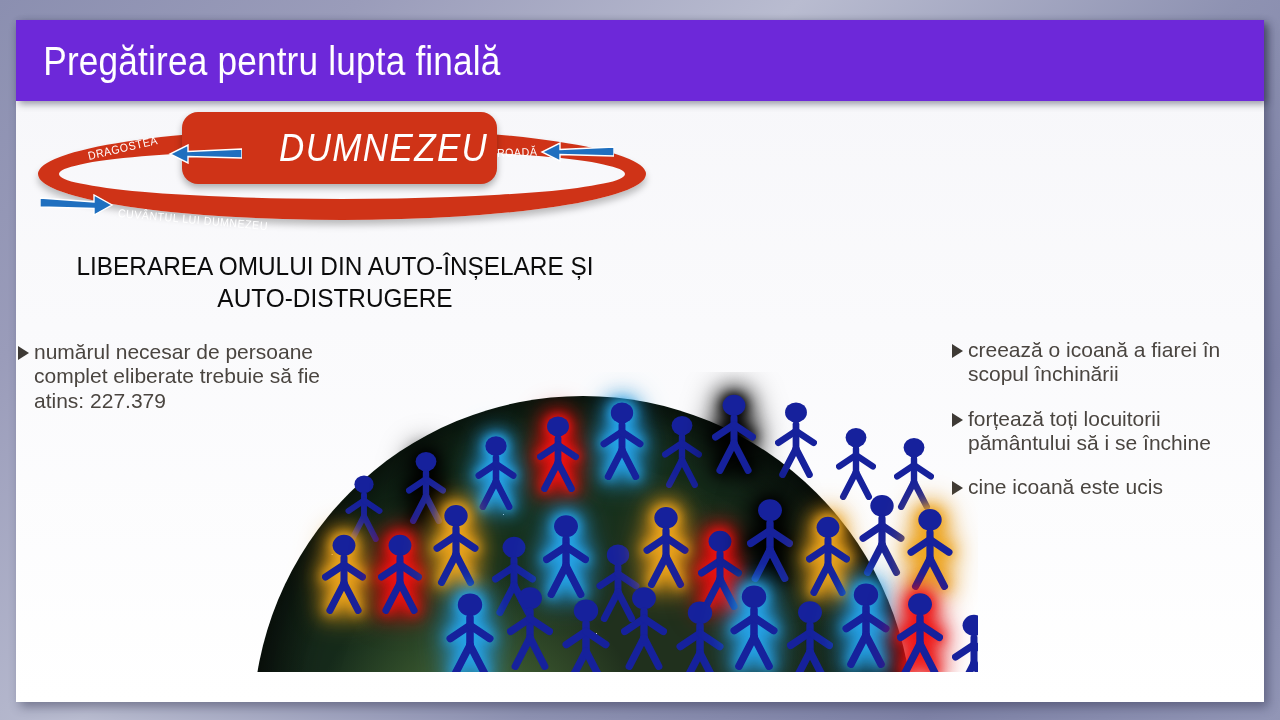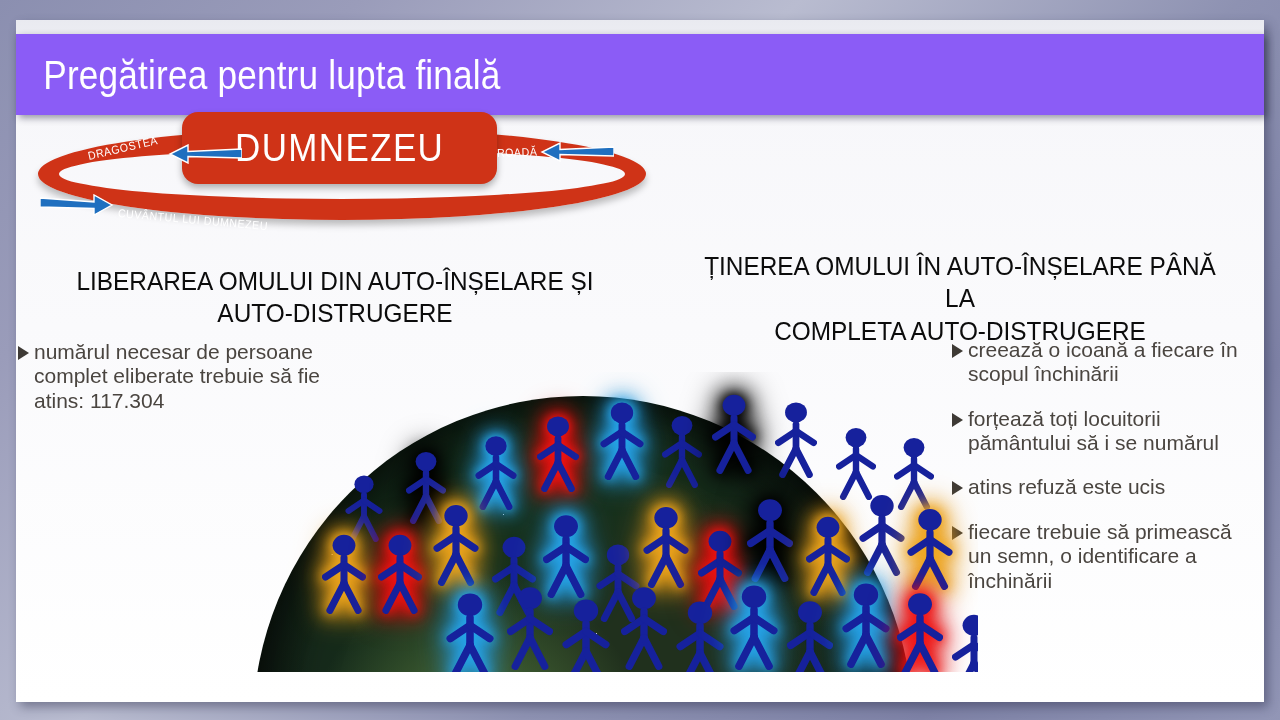--- a/index.html
+++ b/index.html
@@ -14,23 +14,23 @@
 
   .slide{
     position:absolute;left:16px;top:20px;width:1248px;height:682px;
     background:linear-gradient(180deg,#e9eaf0 0%,#f7f7fa 10%,#fafafc 45%,#ffffff 100%);
     box-shadow:4px 5px 10px rgba(40,42,70,.45);
   }
 
   
   .titlebar{
     position:absolute;left:16px;top:20px;width:1248px;height:81px;
-    background:#8b5cf6;
+    background:#6d28d9;
     box-shadow:3px 3px 7px rgba(30,30,60,.45);
-    display:flex;align-items:center;margin-top:14px;
+    display:flex;align-items:center;
   }
   .titlebar .title{
     color:#fff;font-size:40px;font-weight:400;letter-spacing:.2px;
     padding-left:31px;line-height:1;white-space:nowrap;
     font-family:"Liberation Sans", sans-serif;
     transform:scaleX(.88);transform-origin:left center;
   }
 
   
   .oval-wrap{position:absolute;left:16px;top:108px;width:650px;height:125px;}
@@ -38,21 +38,21 @@
     position:absolute;left:22px;top:20px;width:608px;height:92px;
     border-radius:50%;
     border:21px solid #cf3317;
     box-sizing:border-box;
     box-shadow:0 5px 7px rgba(0,0,0,.25);
   }
   .oval-center{
     position:absolute;left:166px;top:4px;width:315px;height:72px;
     background:#cf3317;border-radius:16px;
     box-shadow:0 4px 7px rgba(0,0,0,.3);
-    display:flex;align-items:center;justify-content:center;
+    display:flex;align-items:center;justify-content:flex-end;font-style:italic;
   }
   .oval-center span{
     color:#fff;font-size:38px;letter-spacing:1.5px;
     transform:scaleX(.92);
   }
   .oval-lbl{
     position:absolute;color:#ffffff;font-size:11.5px;letter-spacing:.6px;
     white-space:nowrap;transform-origin:left center;
   }
   .lbl-dragostea{left:72px;top:42px;transform:rotate(-13deg) scaleX(.92);}
@@ -84,21 +84,21 @@
     font-size:35px;line-height:1.28;letter-spacing:0px;
     transform:scaleX(.93);
   }
 
   
   .subhead{
     position:absolute;color:#0c0c0c;text-align:center;
     font-size:26.5px;line-height:1.22;letter-spacing:0px;
   }
   .subhead span{display:block;transform:scaleX(.92);}
-  .subhead-left{left:40px;top:265px;width:590px;}
+  .subhead-left{left:40px;top:250px;width:590px;}
   .subhead-right{left:672px;top:250px;width:576px;}
 
   
   .bullets{position:absolute;}
   .bullets .bullet{
     display:flex;align-items:flex-start;margin-bottom:14px;
     color:#4a4540;font-size:21px;line-height:1.16;
   }
   .bullets .bullet .tri{
     flex:0 0 auto;width:0;height:0;margin-top:6px;margin-right:5px;
@@ -195,47 +195,39 @@
         <path d="M0 4 L54 8 L54 1 L72 11 L54 21 L54 14.5 L0 13 Z" fill="#1f6fbf" stroke="#ffffff" stroke-width="1.4"></path>
       </svg>
     </div>
   </div>
 
 
   <div class="subhead subhead-left">
     <span>LIBERAREA OMULUI DIN AUTO-ÎNȘELARE ȘI</span>
     <span>AUTO-DISTRUGERE</span>
   </div>
-  <div class="subhead subhead-right">
-    <span>ȚINEREA OMULUI ÎN AUTO-ÎNȘELARE PÂNĂ LA</span>
-    <span>COMPLETA AUTO-DISTRUGERE</span>
-  </div>
 
   <div class="bullets bullets-left" id="bl-left">
       <div class="bullet">
         <div class="tri"></div>
-        <div class="txt">numărul necesar de persoane complet eliberate trebuie să fie atins: 117.304</div>
+        <div class="txt">numărul necesar de persoane complet eliberate trebuie să fie atins: 227.379</div>
       </div>
     </div>
   <div class="bullets bullets-right" id="bl-right">
       <div class="bullet">
         <div class="tri"></div>
-        <div class="txt">creează o icoană a fiecare în scopul închinării</div>
+        <div class="txt">creează o icoană a fiarei în scopul închinării</div>
       </div>
       <div class="bullet">
         <div class="tri"></div>
-        <div class="txt">forțează toți locuitorii pământului să i se numărul</div>
+        <div class="txt">forțează toți locuitorii pământului să i se închine</div>
       </div>
       <div class="bullet">
         <div class="tri"></div>
-        <div class="txt">atins refuză este ucis</div>
-      </div>
-      <div class="bullet">
-        <div class="tri"></div>
-        <div class="txt">fiecare trebuie să primească un semn, o identificare a închinării</div>
+        <div class="txt">cine icoană este ucis</div>
       </div>
     </div>
 
   <div class="pic">
     <div class="globe">
       <div class="stars"></div>
     </div>
     <div id="figs">
         <div class="fig glow-none" style="left: 150px; top: 78px; transform: scale(0.74);">
           <svg width="52" height="92" viewBox="0 0 52 92">

